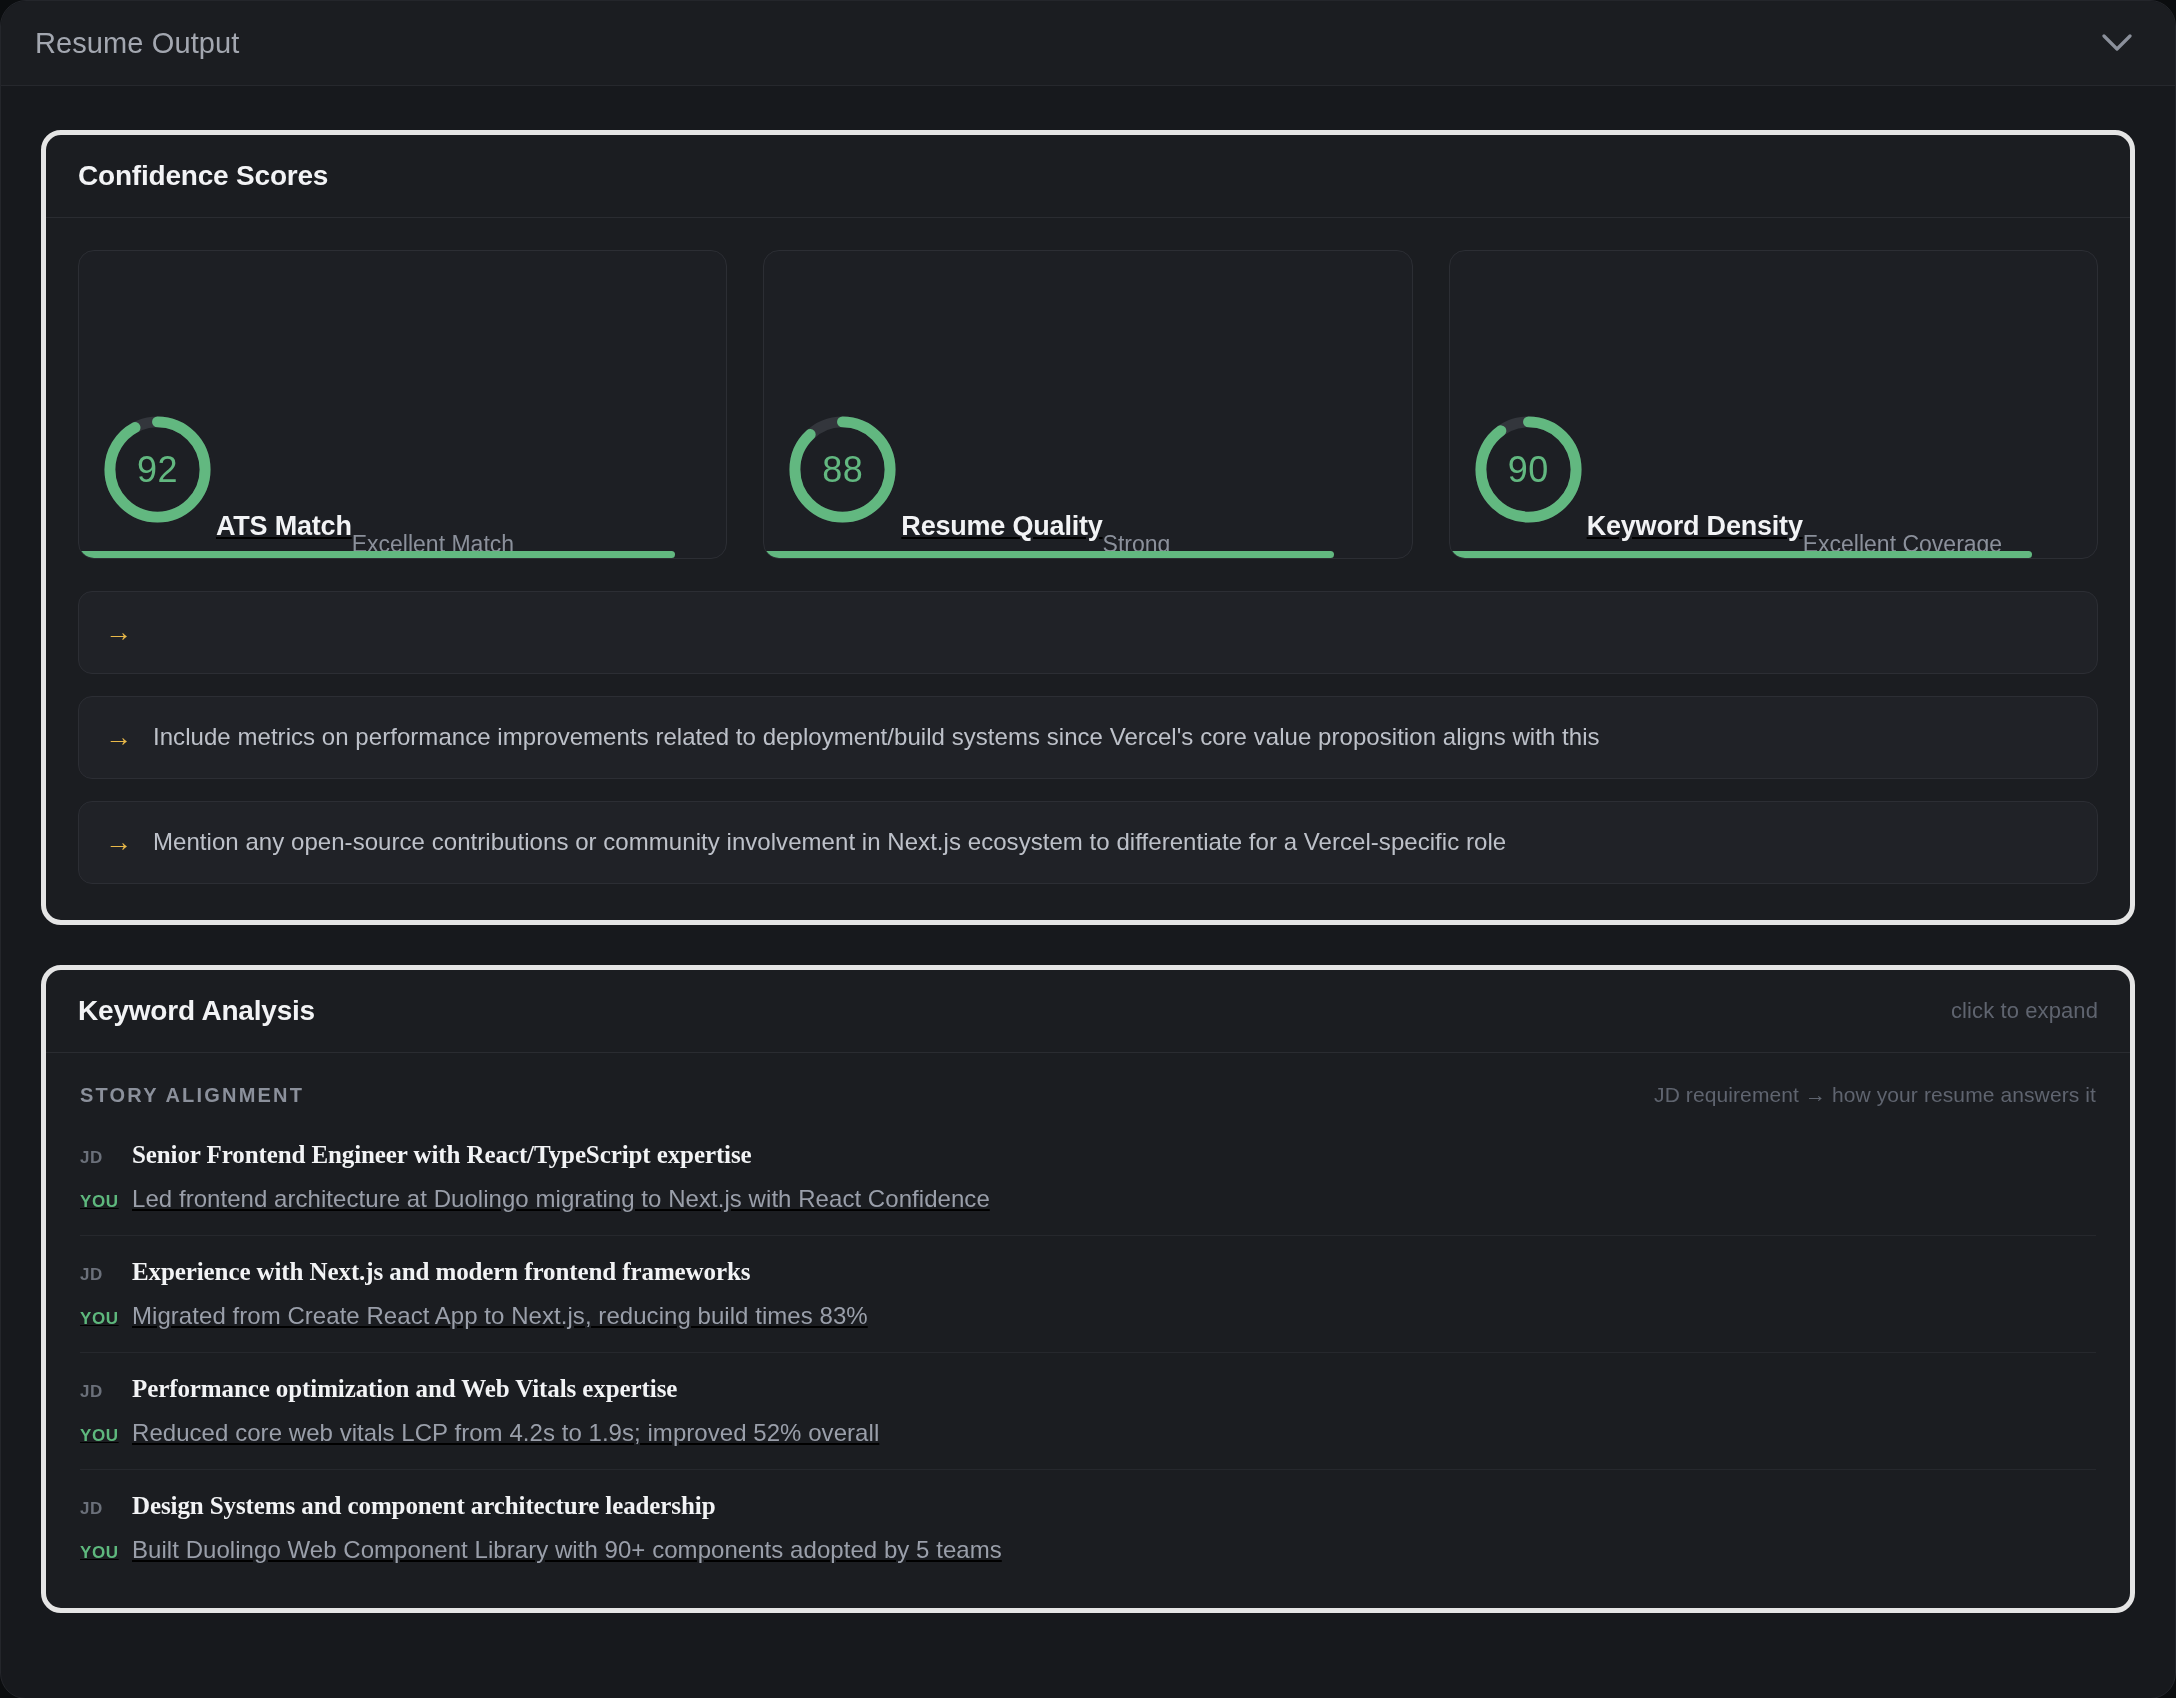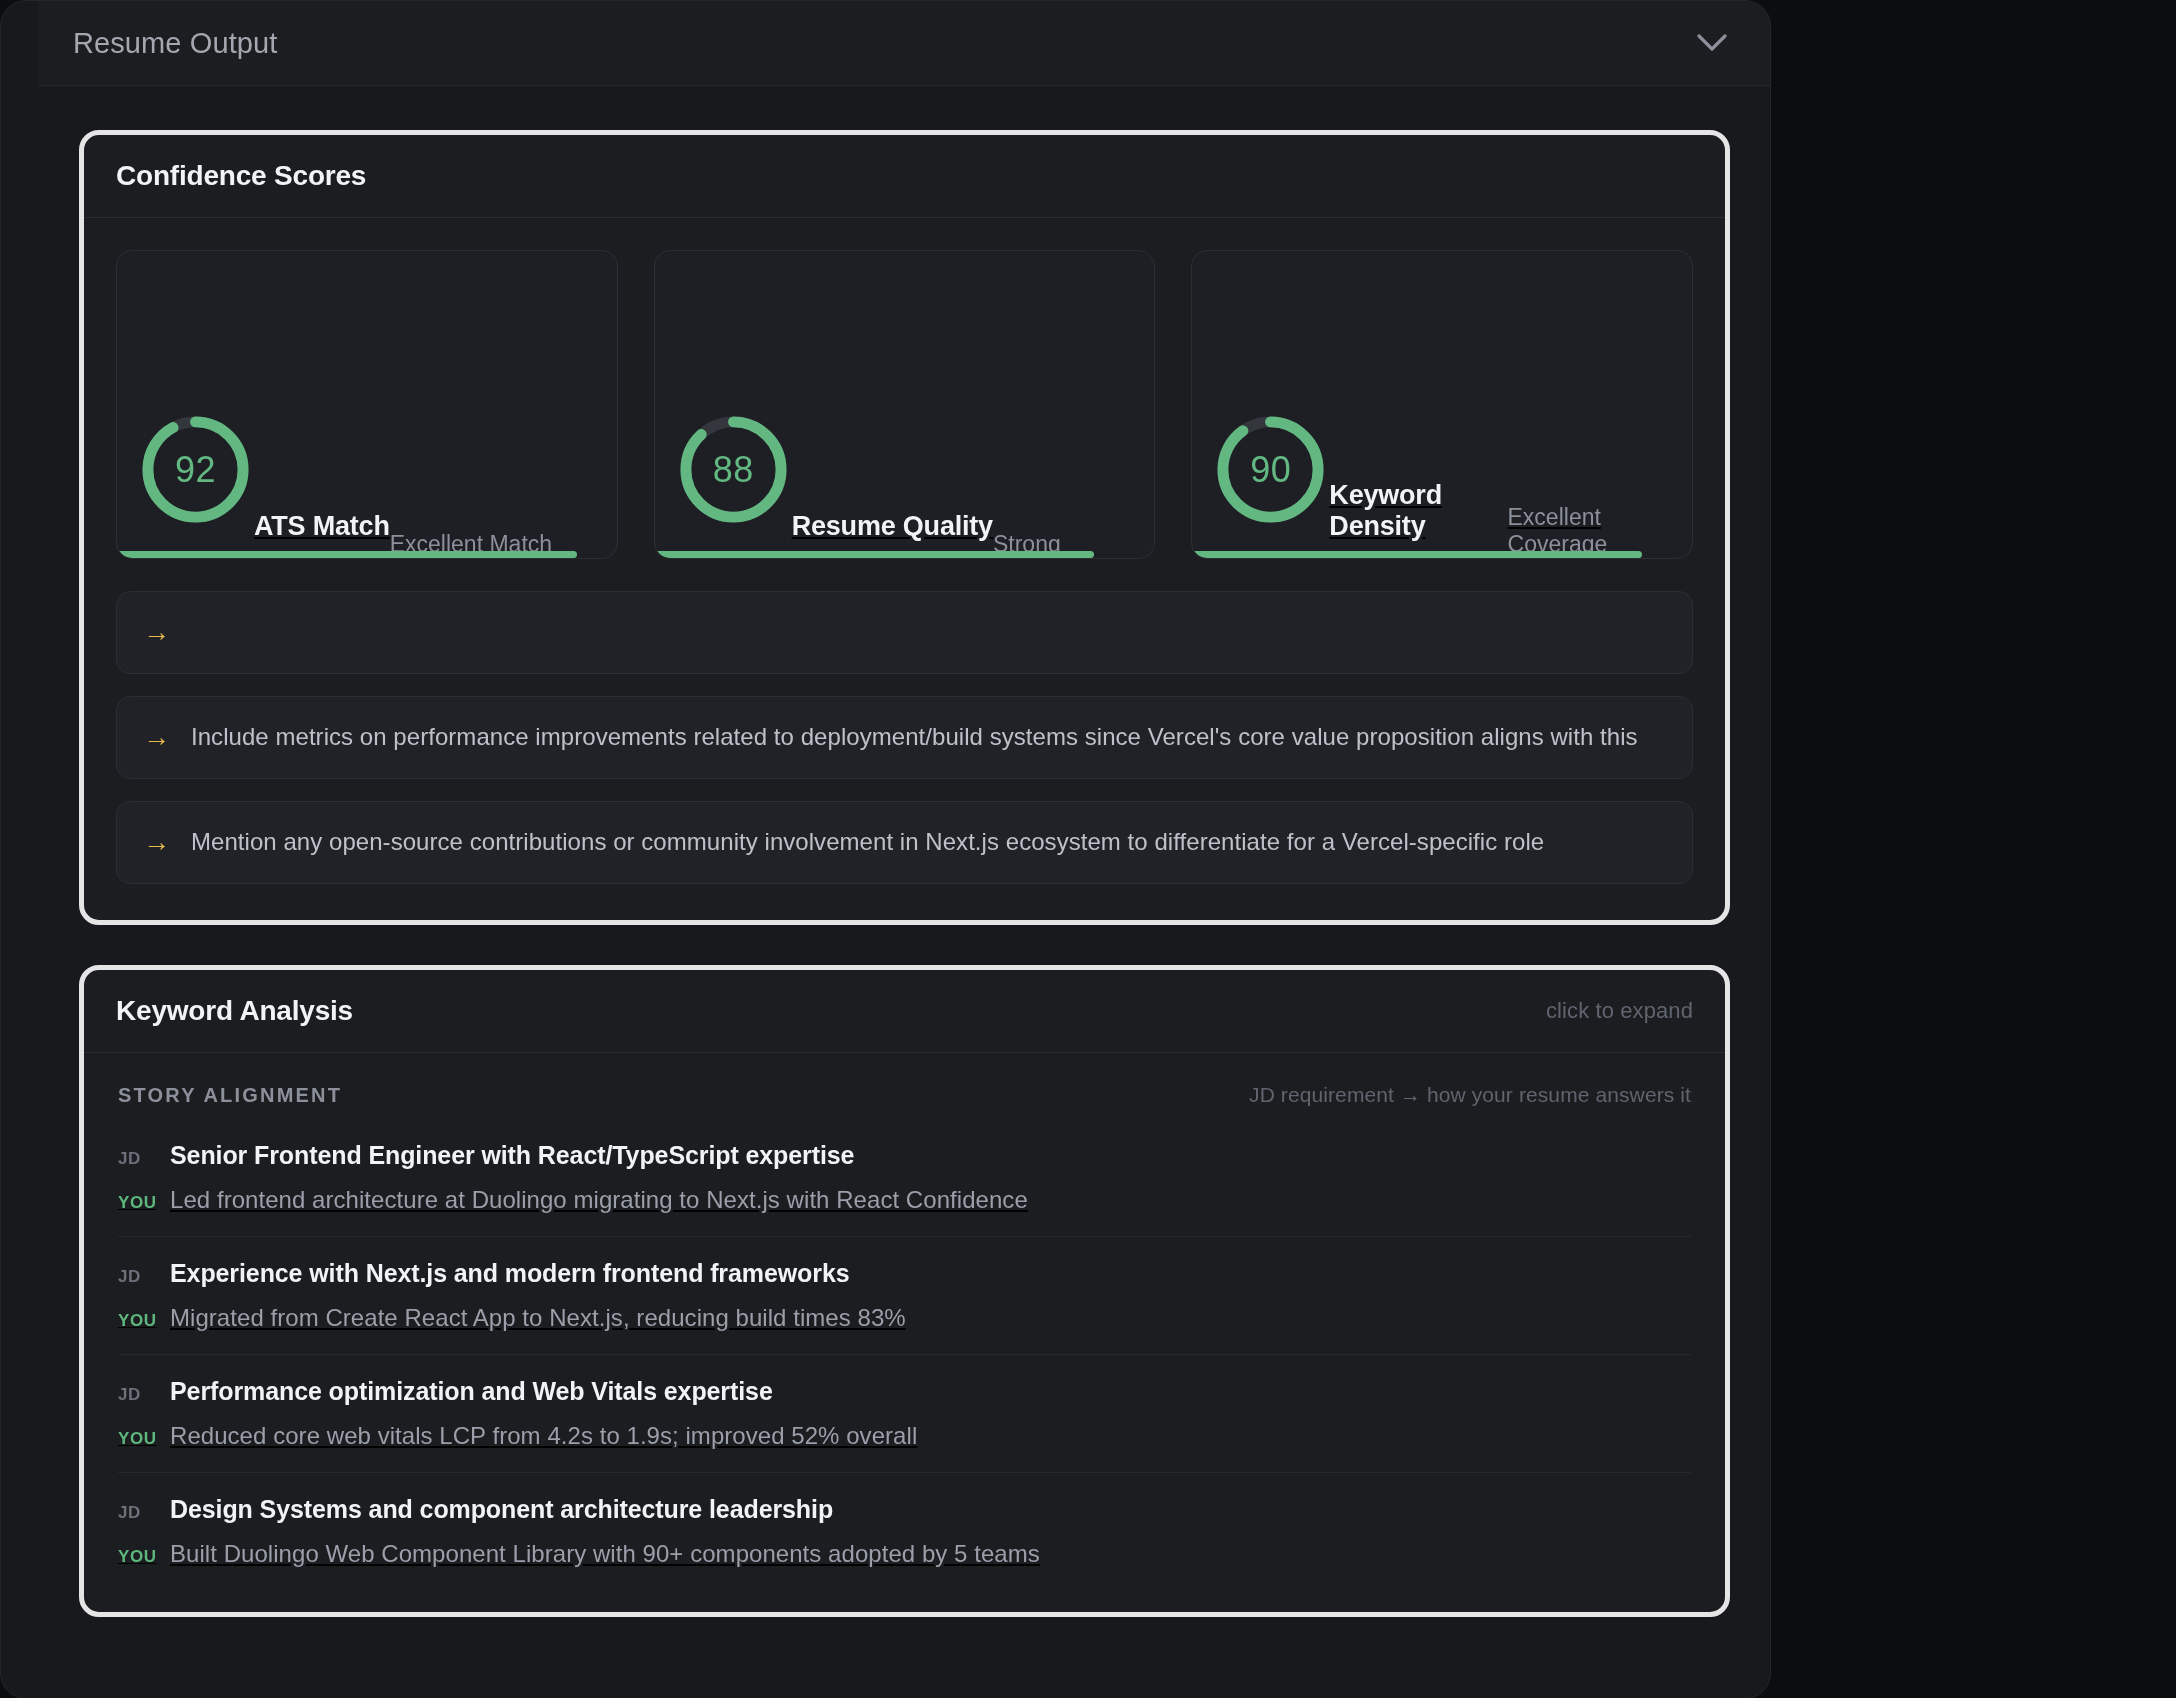--- a/index.html
+++ b/index.html
@@ -6,28 +6,27 @@
 
   html, body {
     width: 2176px;
     height: 1699px;
     background: #0b0d0f;
     font-family: "Liberation Sans", sans-serif;
     -webkit-font-smoothing: antialiased;
   }
 
   .app-shell {
-    width: 1771px;
+    width: 2176px;
     height: 1699px;
     background: #17191d;
     border-radius: 26px;
     overflow: hidden;
     position: relative;
     border: 1px solid #24262b;
-    padding-left: 38px;
   }
 
   
   .topbar {
     height: 85px;
     display: flex;
     align-items: center;
     justify-content: space-between;
     padding: 0 36px 0 34px;
     border-bottom: 1px solid #26282d;
@@ -216,20 +215,21 @@
     color: #5eb87d;
     letter-spacing: 0.6px;
     flex: 0 0 auto;
     width: 38px;
   }
   .jd-text {
     font-size: 25px;
     font-weight: 700;
     color: #f2f3f5;
     letter-spacing: -0.1px;
+    font-family: Liberation Serif, serif;
   }
   .you-text {
     font-size: 24px;
     color: #9a9faa;
     letter-spacing: 0.05px;
   }
 </style>
 </head>
 <body>
 

